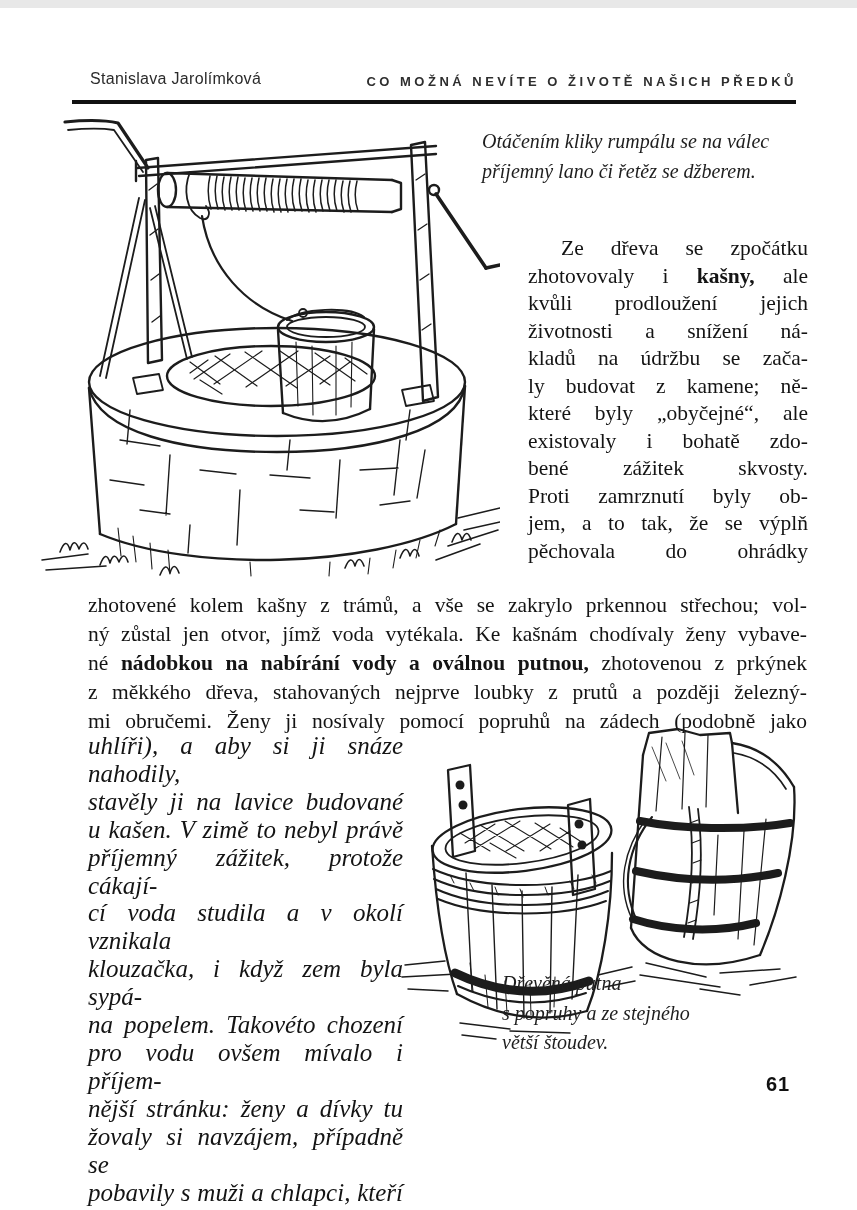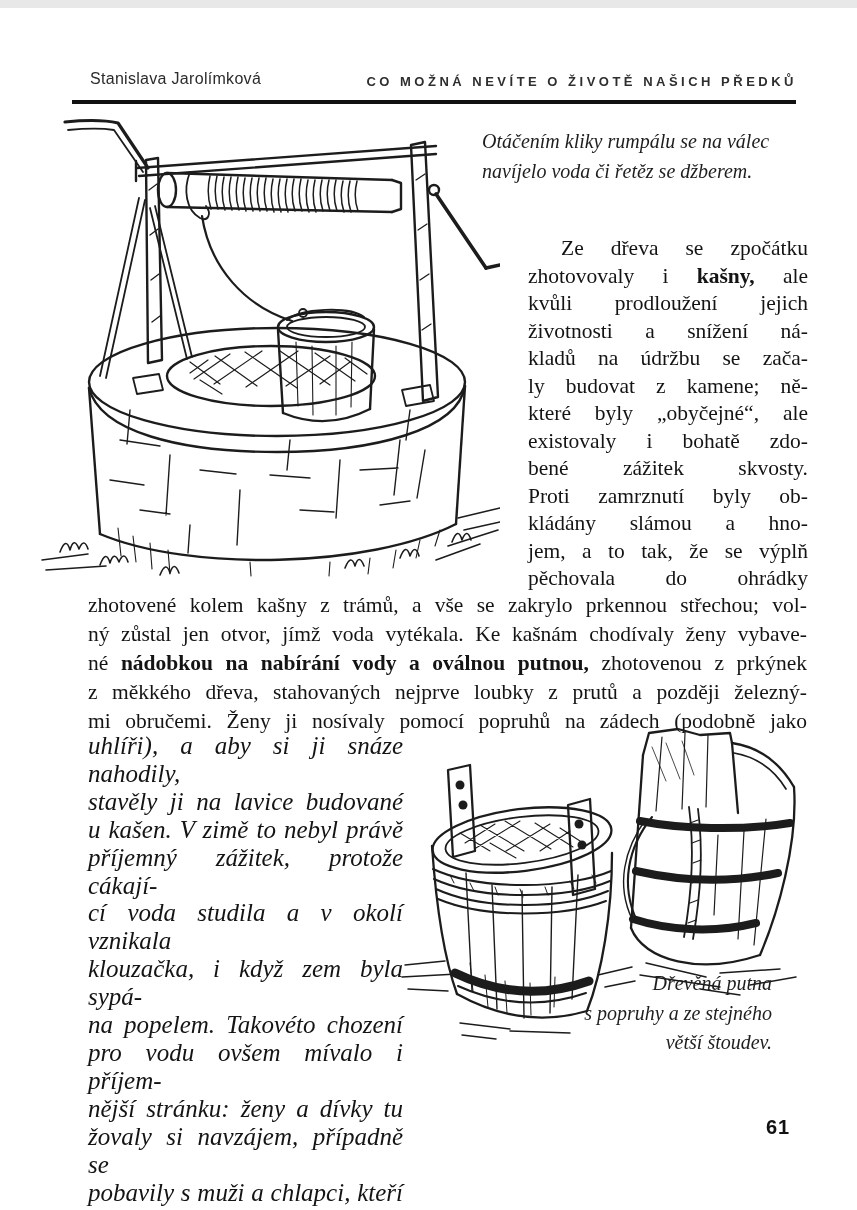--- a/index.html
+++ b/index.html
@@ -26,24 +26,24 @@
   .tline.ind{ text-indent:33px; }
   .bseg{ font-weight:bold; }
   .col-right{ left:528px; top:227px; width:280px; font-size:21.5px; line-height:27.5px; }
   .para-full{ left:88px;  top:583px; width:719px; font-size:21.5px; line-height:29px; }
   .col-left{  left:88px;  top:724px; width:315px; font-size:25px; line-height:27.9px;font-style:italic; }
   
   .cap{ font-style:italic; font-size:20px; color:#1e1e1e; }
   .cap .tline{ text-align:left; text-align-last:auto; }
   .cap-top{ left:482px; top:118px; width:300px; line-height:30px; }
   .cap-bottom{ left:502px; top:961px; width:270px; line-height:29.5px; z-index:3; }
-  .cap-bottom .tline{ text-align:right; }
+  .cap-bottom .tline{ }
   
   .pageno{
-    left:766px; top:1108px; font-family:"Liberation Sans", sans-serif;
+    left:766px; top:1065px; font-family:"Liberation Sans", sans-serif;
     font-size:20px; font-weight:700; color:#111; letter-spacing:1px;
   }
   svg.ill{ position:absolute; }
   .well{ left:40px; top:102px; }
   .buckets{ left:400px; top:715px; z-index:1; }
 </style>
 </head>
 <body>
 
 <div class="page">
@@ -120,35 +120,34 @@
 
       <g stroke-width="1.6">
         <path d="M20,442 q6,-16 10,-2 q4,-14 9,-1 q5,-12 9,0 M60,455 q6,-16 10,-2 q4,-13 9,-1 q5,-12 9,0 M120,465 q6,-15 10,-2 q4,-13 9,0 M305,458 q6,-15 10,-2 q4,-13 9,0 M360,448 q6,-16 10,-2 q5,-13 9,0 M412,432 q6,-16 10,-2 q5,-13 9,0"></path>
         <path d="M2,450 l46,-6 M6,460 l60,-4 M418,408 l42,-10 M424,420 l36,-8 M408,436 l50,-16 M396,450 l44,-16"></path>
       </g>
     </g>
   </svg>
 
   <div class="abs cap cap-top">
       <div class="tline end"><span>Otáčením kliky rumpálu se na válec</span></div>
-      <div class="tline end"><span>navíjelo voda či řetěz se džberem.</span></div>
+      <div class="tline end"><span>příjemný lano či řetěz se džberem.</span></div>
     </div>
 
   <div class="abs textblock col-right">
       <div class="tline ind"><span>Ze dřeva se zpočátku</span></div>
       <div class="tline"><span>zhotovovaly i </span><span class="bseg">kašny,</span><span> ale</span></div>
       <div class="tline"><span>kvůli prodloužení jejich</span></div>
       <div class="tline"><span>životnosti a snížení ná-</span></div>
       <div class="tline"><span>kladů na údržbu se zača-</span></div>
       <div class="tline"><span>ly budovat z kamene; ně-</span></div>
       <div class="tline"><span>které byly „obyčejné“, ale</span></div>
       <div class="tline"><span>existovaly i bohatě zdo-</span></div>
       <div class="tline"><span>bené zážitek skvosty.</span></div>
       <div class="tline"><span>Proti zamrznutí byly ob-</span></div>
-      <div class="tline"><span>kládány slámou a hno-</span></div>
       <div class="tline"><span>jem, a to tak, že se výplň</span></div>
       <div class="tline"><span>pěchovala do ohrádky</span></div>
     </div>
 
   <div class="abs textblock para-full">
       <div class="tline"><span>zhotovené kolem kašny z trámů, a vše se zakrylo prkennou střechou; vol-</span></div>
       <div class="tline"><span>ný zůstal jen otvor, jímž voda vytékala. Ke kašnám chodívaly ženy vybave-</span></div>
       <div class="tline"><span>né </span><span class="bseg">nádobkou na nabírání vody a oválnou putnou,</span><span> zhotovenou z prkýnek</span></div>
       <div class="tline"><span>z měkkého dřeva, stahovaných nejprve loubky z prutů a později železný-</span></div>
       <div class="tline"><span>mi obručemi. Ženy ji nosívaly pomocí popruhů na zádech (podobně jako</span></div>

